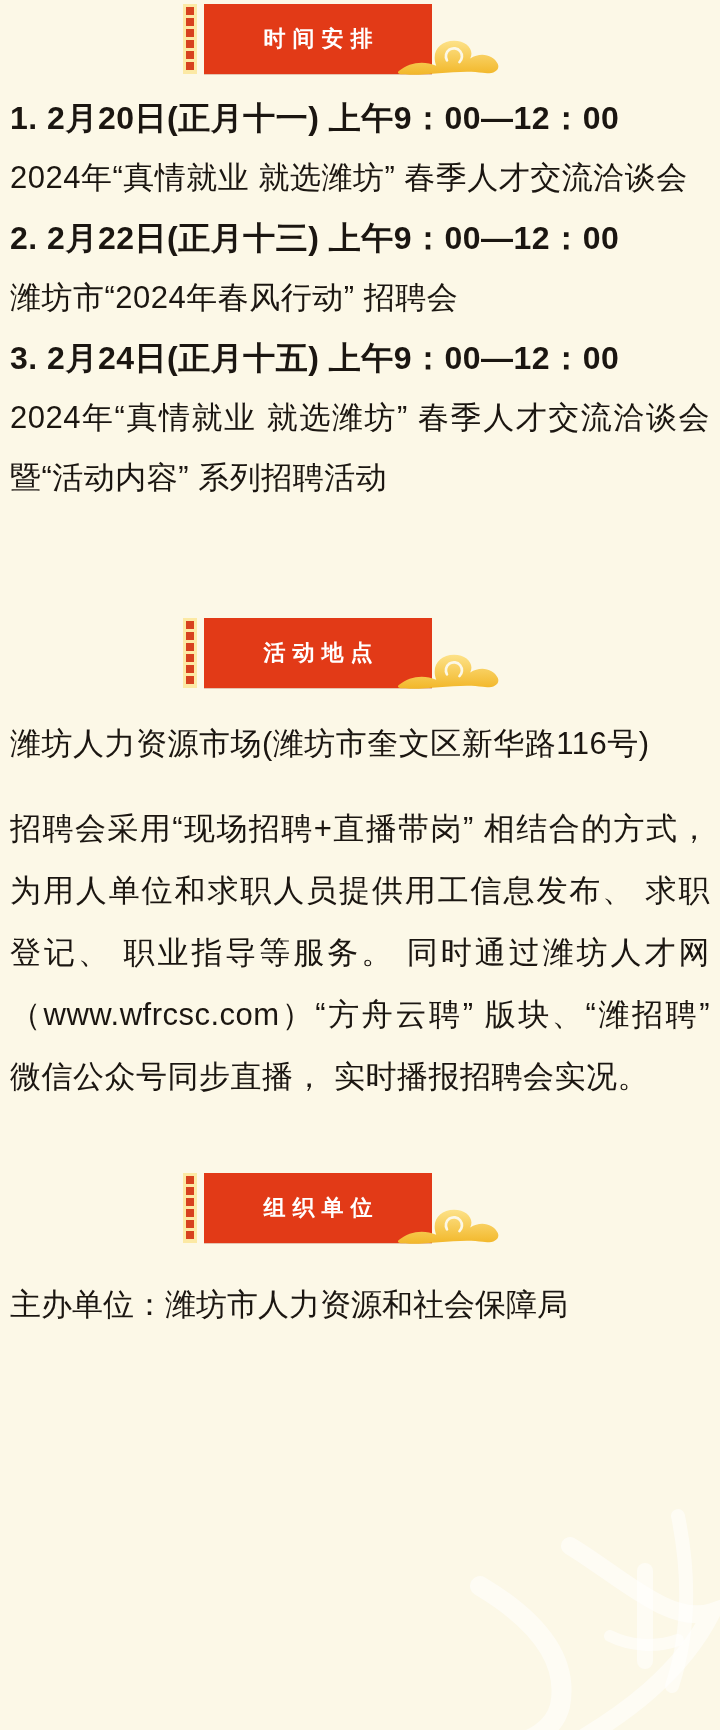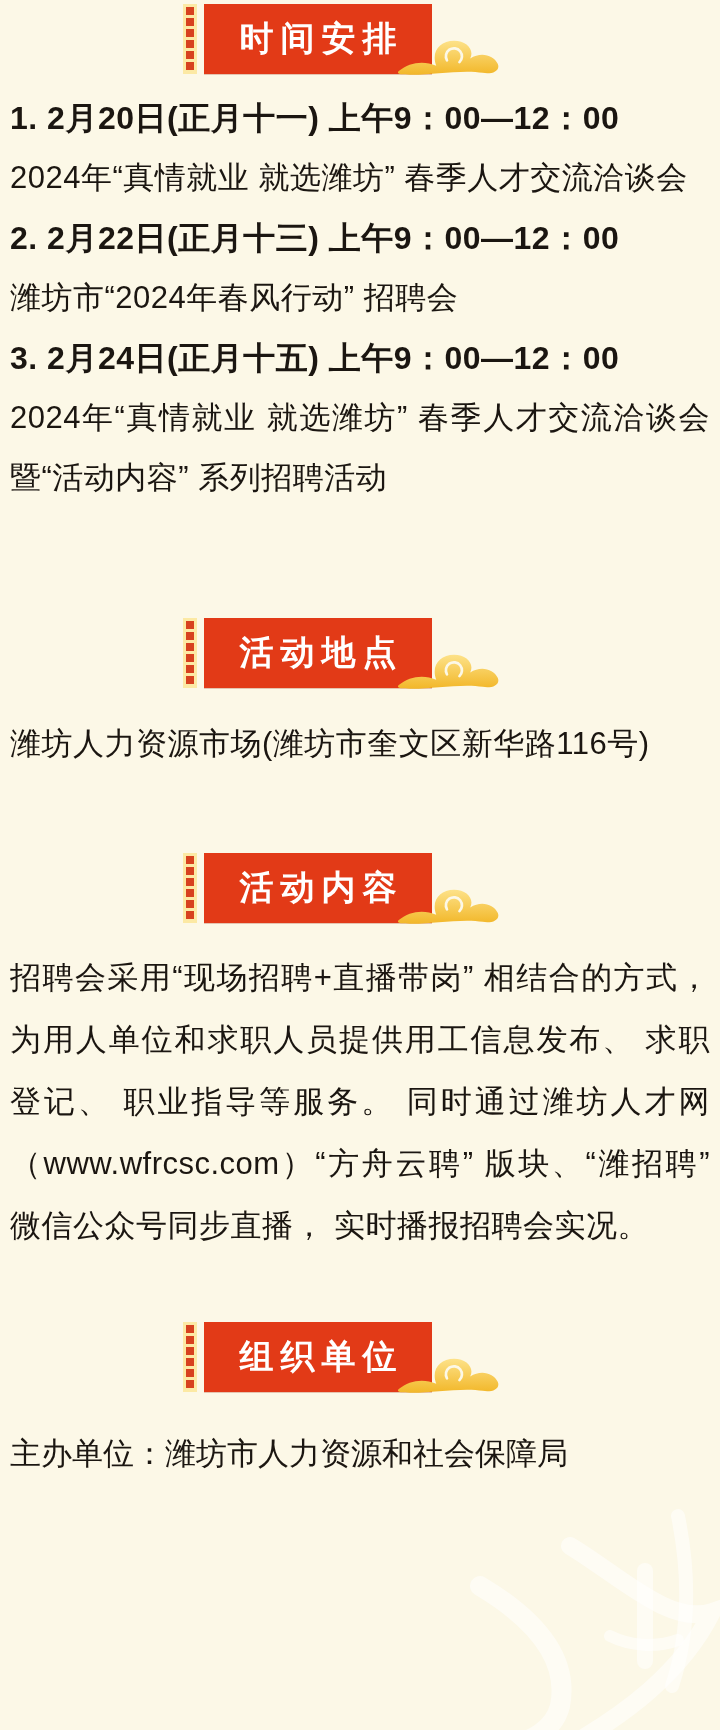--- a/index.html
+++ b/index.html
@@ -19,21 +19,21 @@
     display:flex; align-items:stretch;
     margin-left:183px;
     width:max-content; height:70px;
   }
   .banner .strip { margin-right:7px; flex:0 0 auto; }
   .banner .flag {
     width:228px;
     background:#e23a17;
     color:#ffffff;
     display:flex; align-items:center; justify-content:center;
-    font-size:34px; font-weight:bold;
+    font-size:22px; font-weight:bold;
     letter-spacing:7px; padding-left:7px;
     box-shadow:0 1px 0 rgba(160,40,10,.25);
   }
   .banner .cloud {
     position:absolute; right:-82px; bottom:-6px;
     width:118px; height:50px;
   }
   .m1 { margin-top:4px; }
   .m2 { margin-top:110px; }
   .m3 { margin-top:79px; }
@@ -121,36 +121,20 @@
         <path d="M2 46 C14 36 30 34 44 40 C38 24 48 12 64 12 C78 12 87 22 82 32 C94 24 108 28 113 38 C116 46 106 50 96 48 C76 44 40 50 18 50 C8 50 -2 50 2 46 Z" fill="url(#goldGrad)"></path>
         <path d="M56 34 a9 9 0 1 1 14 2" fill="none" stroke="#fcf8e7" stroke-width="3" stroke-linecap="round"></path>
       </svg>
     </div>
     <div class="body">
       <p class="desc loc">潍坊人力资源市场(潍坊市奎文区新华路116号)</p>
     </div>
   </section>
 
   <section>
-    <div class="banner m3">
-      <svg class="strip" width="14" height="70" viewBox="0 0 14 70">
-        <rect width="14" height="70" fill="#fce9a4"></rect>
-        <rect x="3" y="3" width="8" height="8" fill="#d7411e"></rect>
-        <rect x="3" y="14" width="8" height="8" fill="#d7411e"></rect>
-        <rect x="3" y="25" width="8" height="8" fill="#d7411e"></rect>
-        <rect x="3" y="36" width="8" height="8" fill="#d7411e"></rect>
-        <rect x="3" y="47" width="8" height="8" fill="#d7411e"></rect>
-        <rect x="3" y="58" width="8" height="8" fill="#d7411e"></rect>
-      </svg>
-      <div class="flag">活动内容</div>
-      <svg class="cloud" viewBox="0 0 130 56">
-        <path d="M2 46 C14 36 30 34 44 40 C38 24 48 12 64 12 C78 12 87 22 82 32 C94 24 108 28 113 38 C116 46 106 50 96 48 C76 44 40 50 18 50 C8 50 -2 50 2 46 Z" fill="url(#goldGrad)"></path>
-        <path d="M56 34 a9 9 0 1 1 14 2" fill="none" stroke="#fcf8e7" stroke-width="3" stroke-linecap="round"></path>
-      </svg>
-    </div>
     <div class="body">
       <p class="para">招聘会采用“现场招聘+直播带岗” 相结合的方式， 为用人单位和求职人员提供用工信息发布、 求职登记、 职业指导等服务。 同时通过潍坊人才网（www.wfrcsc.com）“方舟云聘” 版块、“潍招聘” 微信公众号同步直播， 实时播报招聘会实况。</p>
     </div>
   </section>
 
   <section>
     <div class="banner m4">
       <svg class="strip" width="14" height="70" viewBox="0 0 14 70">
         <rect width="14" height="70" fill="#fce9a4"></rect>
         <rect x="3" y="3" width="8" height="8" fill="#d7411e"></rect>

